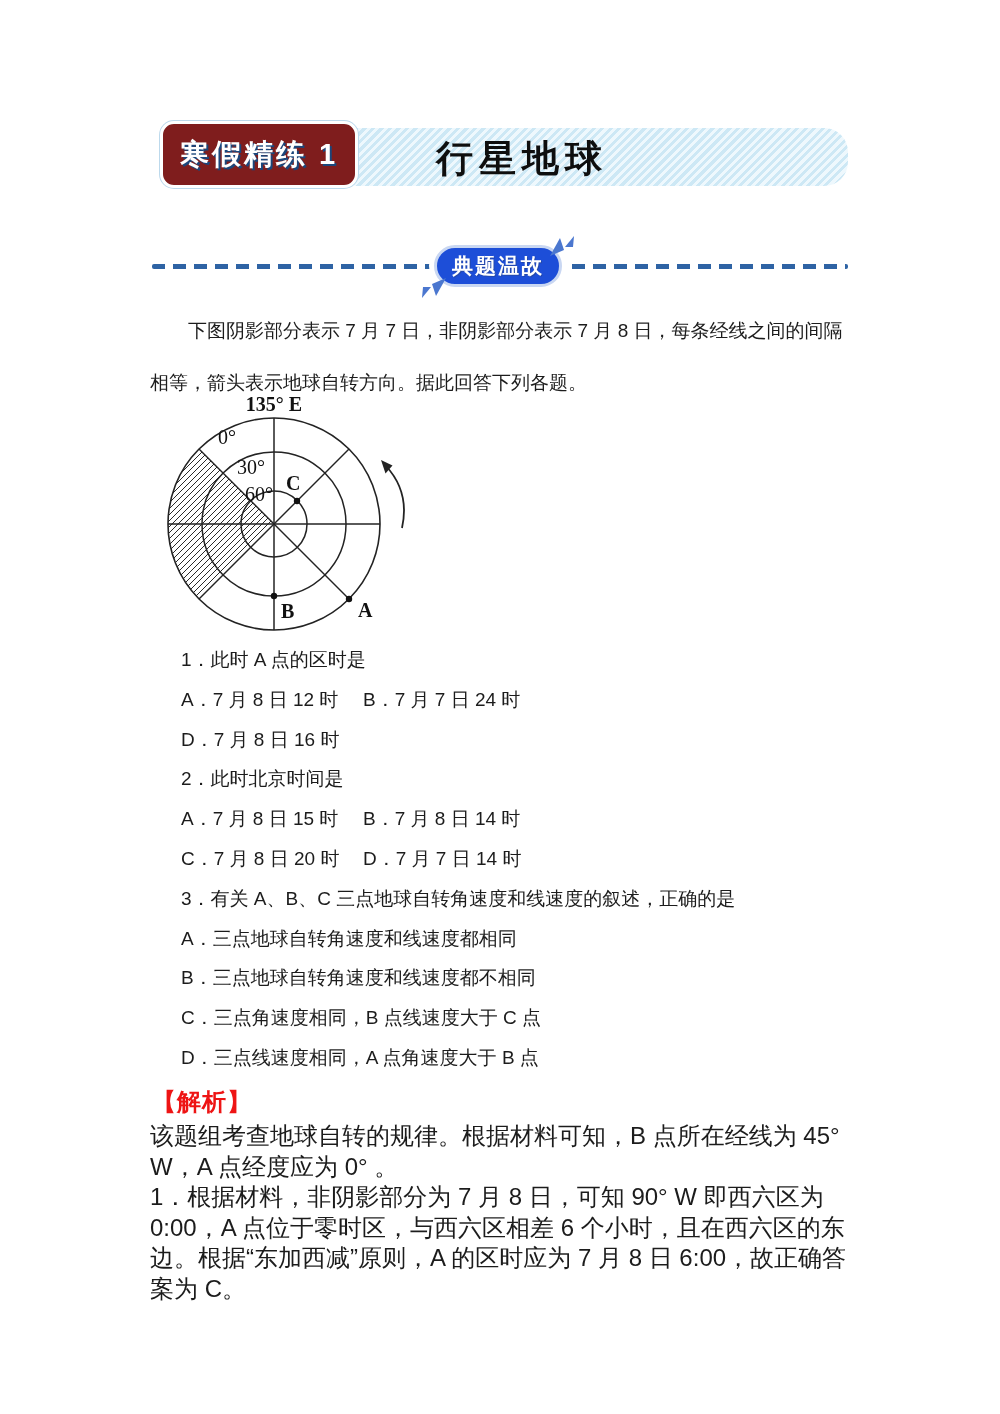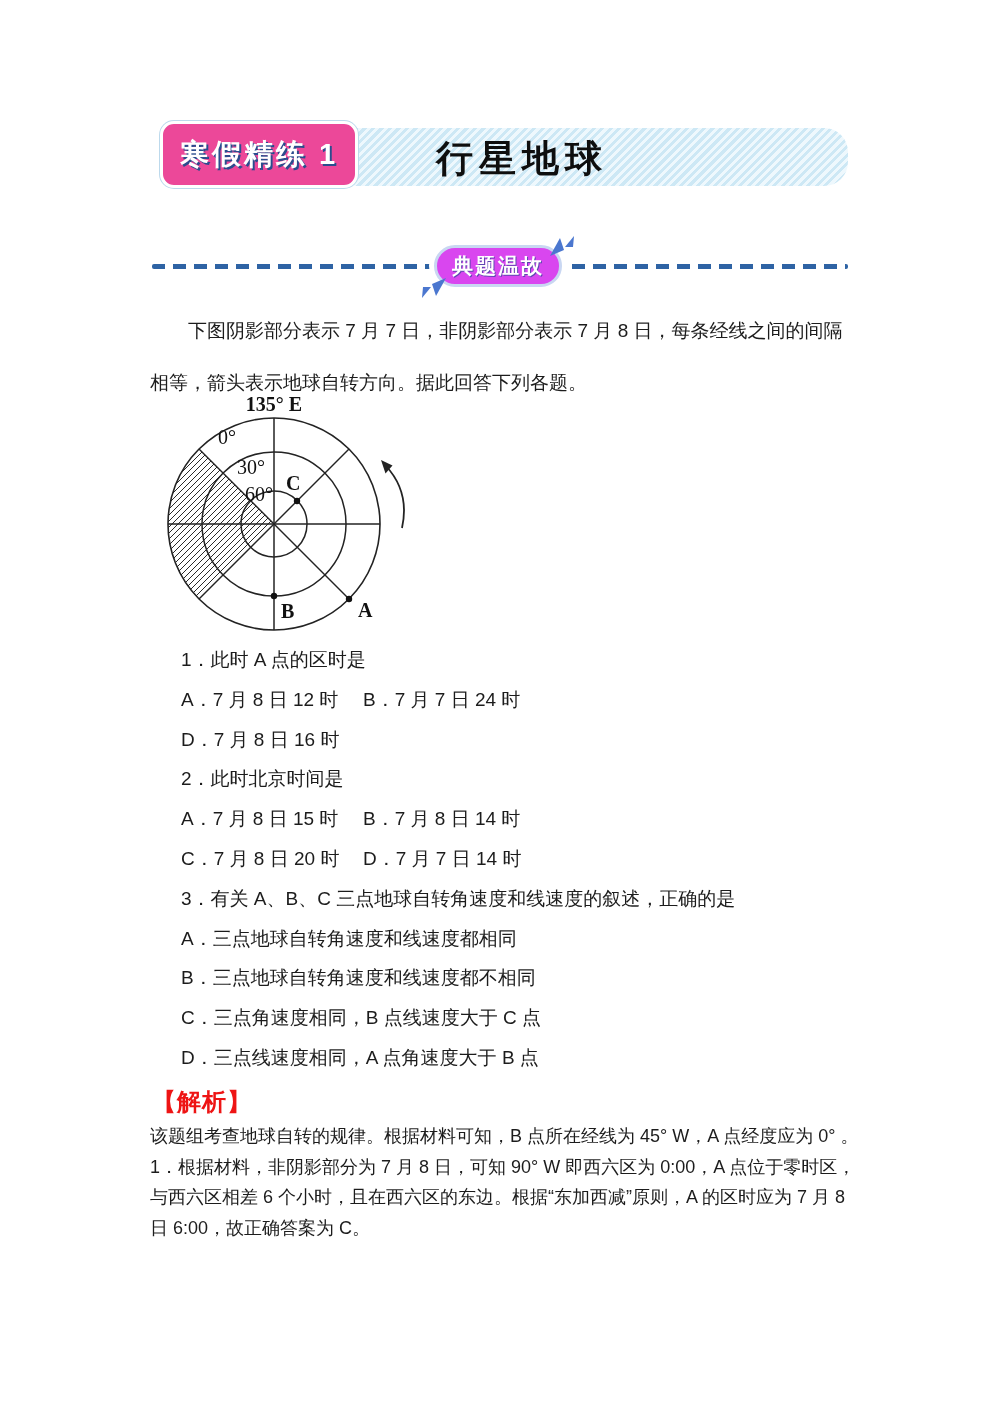--- a/index.html
+++ b/index.html
@@ -12,40 +12,40 @@
   }
 
   
   .banner-stripes {
     position:absolute; left:346px; top:128px; width:502px; height:58px;
     border-radius:10px 24px 24px 10px;
     background:repeating-linear-gradient(135deg,#cde8f5 0 3px,#eef8fd 3px 6px);
   }
   .lesson-box {
     position:absolute; left:160px; top:121px; width:198px; height:67px;
-    background:#ec4899; border:3px solid #ffffff; border-radius:14px;
+    background:#7f1d1d; border:3px solid #ffffff; border-radius:14px;
     box-shadow:0 0 0 1px #bcd9ec;
     display:flex; align-items:center; justify-content:center;
     color:#ffffff; font-size:29px; font-weight:bold; letter-spacing:3px;
     text-shadow:2px 2px 0 rgba(9,78,140,0.85);
   }
   .banner-title {
     position:absolute; left:436px; top:134px;
     font-size:37px; font-weight:900; color:#0e0e0e; letter-spacing:6px;
   }
 
   
   .dash-line {
     position:absolute; left:152px; top:264px; width:696px; height:5px;
     background:repeating-linear-gradient(90deg,#2e63a4 0 13px,transparent 13px 21px);
     border-radius:2px;
   }
   .section-badge {
     position:absolute; left:434px; top:245px; width:128px; height:42px;
-    background:#d946ef; border:3px solid #c9d7f2; border-radius:21px;
+    background:#1d4ed8; border:3px solid #c9d7f2; border-radius:21px;
     box-shadow:0 0 0 5px #ffffff;
     display:flex; align-items:center; justify-content:center;
     color:#ffffff; font-size:21px; font-weight:bold; letter-spacing:2px;
     text-shadow:1px 1px 0 rgba(40,70,150,0.7);
     z-index:2;
   }
   .spark { position:absolute; width:26px; height:26px; }
   .spark polygon { fill:#4b77cf; }
   .spark.tr { right:-16px; top:-14px; }
   .spark.bl { left:-16px; bottom:-16px; transform:rotate(180deg); }
@@ -67,21 +67,21 @@
   }
   .opt-row { display:flex; }
   .opt-row .opt-a { width:182px; }
 
   .analysis-label {
     position:absolute; left:152px; top:1086px;
     color:#ee1414; font-size:24px; font-weight:bold; letter-spacing:1px;
   }
   .analysis-body {
     position:absolute; left:150px; top:1121px; width:712px;
-    font-size:18px; line-height:30.6px;
+    font-size:24px; line-height:30.6px;
   }
   .analysis-body p { margin:0; }
 </style>
 </head>
 <body>
 
 <div class="page">
 
   <div class="banner-stripes"></div>
   <div class="lesson-box">

